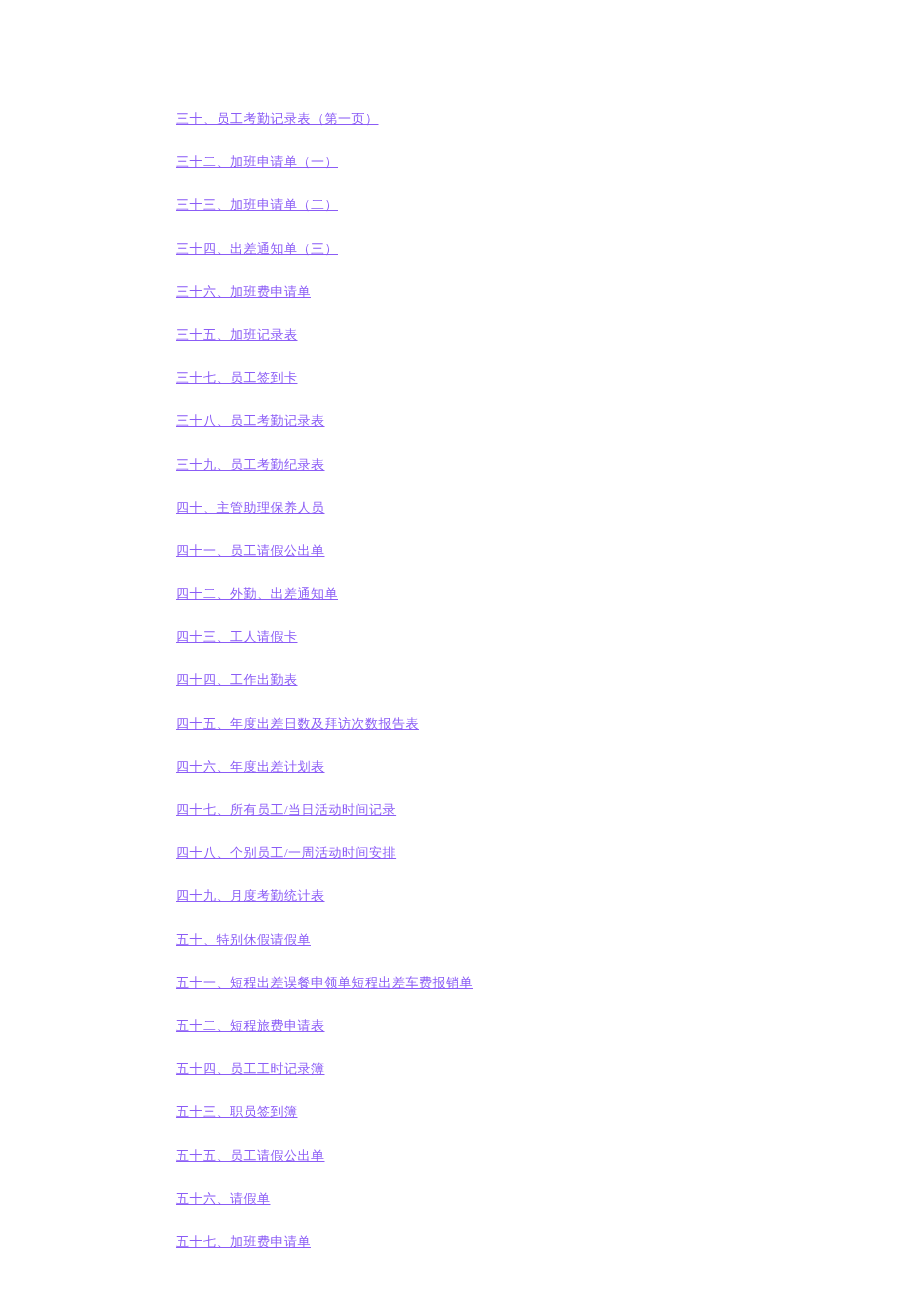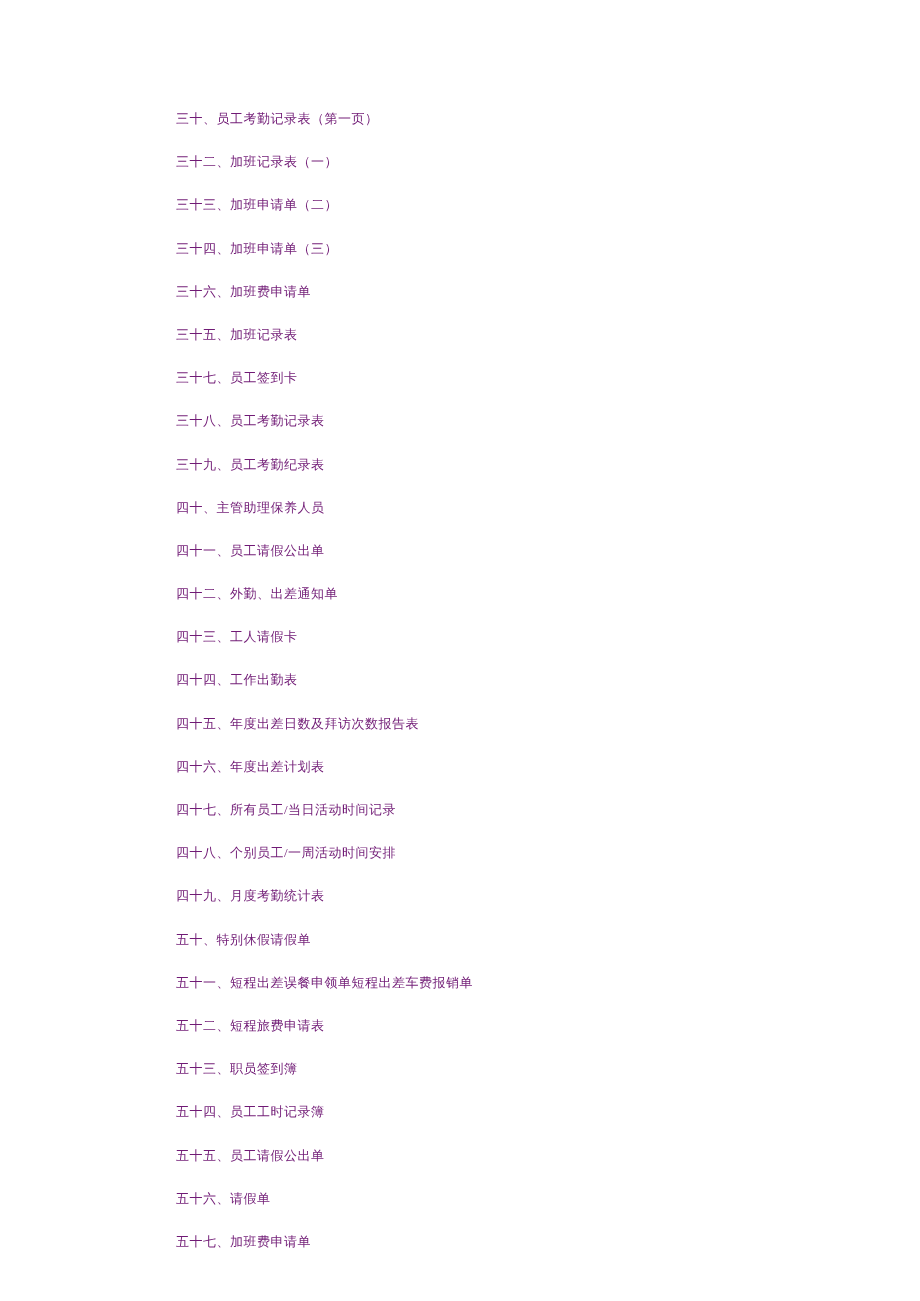--- a/index.html
+++ b/index.html
@@ -8,52 +8,53 @@
       background: #ffffff;
       font-family: "SimSun", "宋体", serif;
       width: 920px;
     }
     .page {
       padding: 110px 176px 60px 176px;
       box-sizing: border-box;
     }
     .toc-item {
       font-size: 13px;
-      color: #701a75;
+      color: #8b5cf6;
       line-height: 1.4;
       margin-bottom: 25px;
       letter-spacing: 0.5px;
+      text-decoration: underline;
     }
   </style>
 </head>
 <body>
 
 <div class="page">
 
   <div class="toc-item">三十、员工考勤记录表（第一页）</div>
-  <div class="toc-item">三十二、加班记录表（一）</div>
+  <div class="toc-item">三十二、加班申请单（一）</div>
   <div class="toc-item">三十三、加班申请单（二）</div>
-  <div class="toc-item">三十四、加班申请单（三）</div>
+  <div class="toc-item">三十四、出差通知单（三）</div>
   <div class="toc-item">三十六、加班费申请单</div>
   <div class="toc-item">三十五、加班记录表</div>
   <div class="toc-item">三十七、员工签到卡</div>
   <div class="toc-item">三十八、员工考勤记录表</div>
   <div class="toc-item">三十九、员工考勤纪录表</div>
   <div class="toc-item">四十、主管助理保养人员</div>
   <div class="toc-item">四十一、员工请假公出单</div>
   <div class="toc-item">四十二、外勤、出差通知单</div>
   <div class="toc-item">四十三、工人请假卡</div>
   <div class="toc-item">四十四、工作出勤表</div>
   <div class="toc-item">四十五、年度出差日数及拜访次数报告表</div>
   <div class="toc-item">四十六、年度出差计划表</div>
   <div class="toc-item">四十七、所有员工/当日活动时间记录</div>
   <div class="toc-item">四十八、个别员工/一周活动时间安排</div>
   <div class="toc-item">四十九、月度考勤统计表</div>
   <div class="toc-item">五十、特别休假请假单</div>
   <div class="toc-item">五十一、短程出差误餐申领单短程出差车费报销单</div>
   <div class="toc-item">五十二、短程旅费申请表</div>
+  <div class="toc-item">五十四、员工工时记录簿</div>
   <div class="toc-item">五十三、职员签到簿</div>
-  <div class="toc-item">五十四、员工工时记录簿</div>
   <div class="toc-item">五十五、员工请假公出单</div>
   <div class="toc-item">五十六、请假单</div>
   <div class="toc-item">五十七、加班费申请单</div>
 
 </div>
 
 </body></html>

